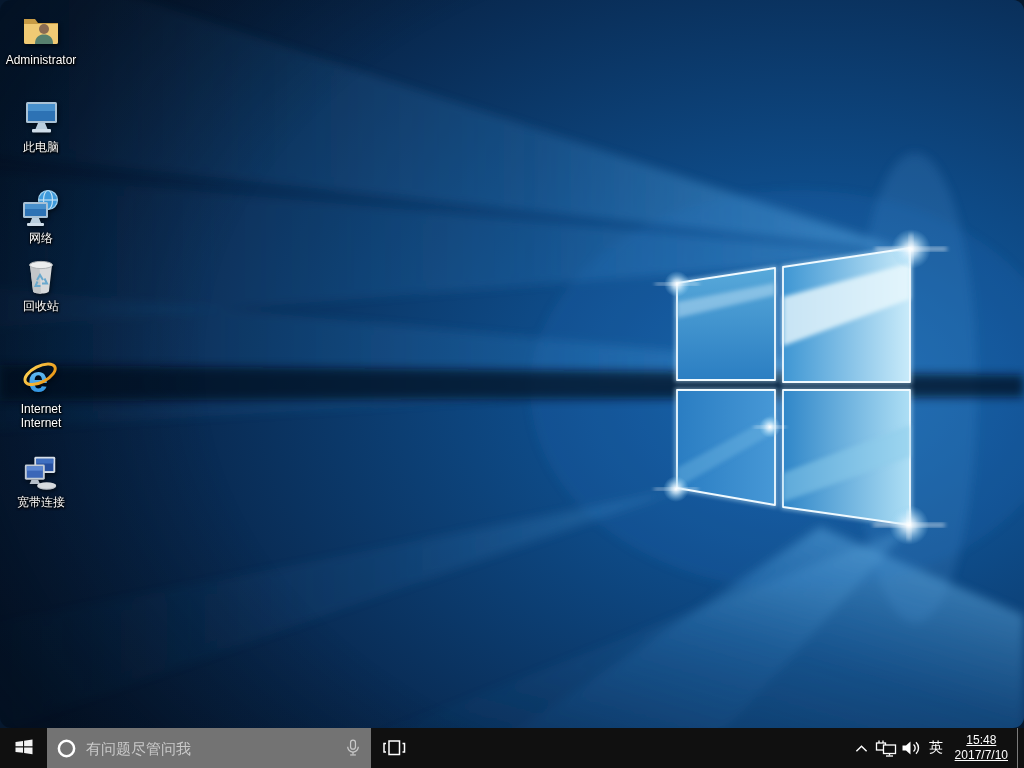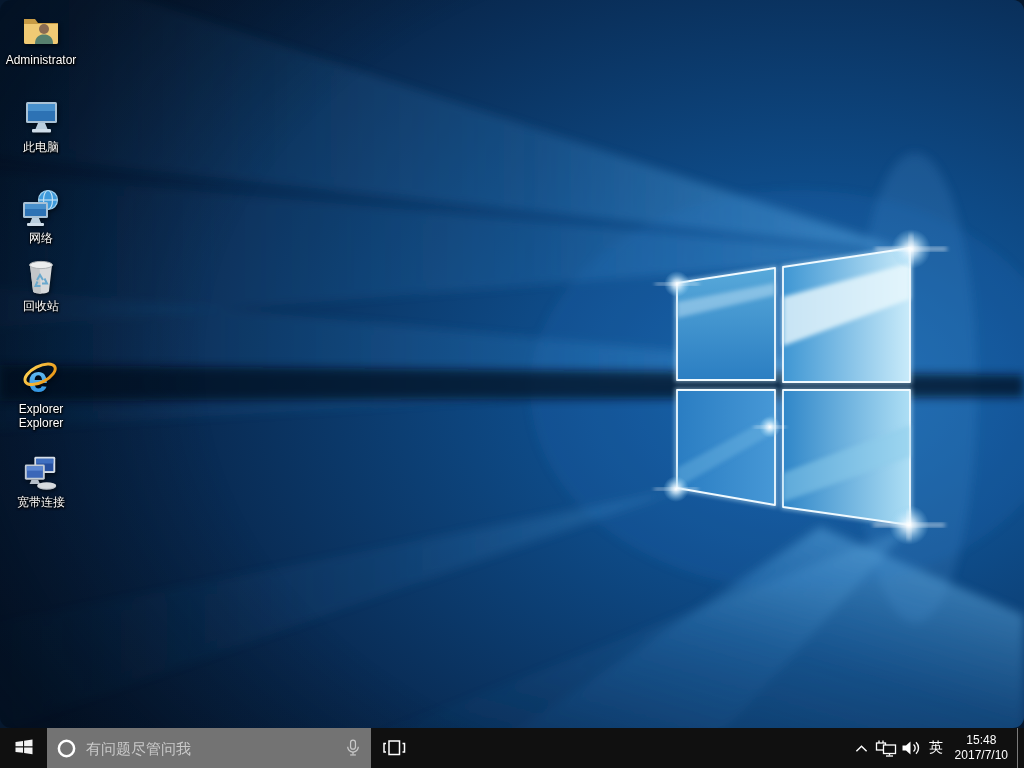--- a/index.html
+++ b/index.html
@@ -56,20 +56,21 @@
   }
   .searchbox input::placeholder { color:#c9c9c9; opacity:1; }
   .taskview-button { width:46px; }
   .tray { margin-left:auto; display:flex; align-items:center; }
   .tray .tb-btn { width:25px; height:40px; }
   .ime-indicator { width:28px; font-size:14px; color:#ffffff; }
   .clock {
     color:#ffffff; font-size:12px; line-height:15px; text-align:center;
     padding:0 9px 0 6px; cursor:default; display:flex; flex-direction:column; justify-content:center;
     height:40px;
+    text-decoration:underline;
   }
   .show-desktop { width:7px; height:40px; border-left:1px solid rgba(255,255,255,.45); cursor:pointer; }
 </style>
 </head>
 <body>
 
 <div class="desktop">
 
   <svg class="wallpaper" viewBox="0 0 1024 728" preserveAspectRatio="none">
     <defs>
@@ -259,21 +260,21 @@
               <stop offset="0" stop-color="#ffd355"></stop>
                 <stop offset="1" stop-color="#e89312"></stop>
             </linearGradient>
           </defs>
           <text x="7" y="33" font-family="Liberation Sans, sans-serif" font-weight="bold" font-size="36" fill="url(#ieBlue)">e</text>
           <g transform="rotate(-27 20 17)">
             <ellipse cx="20" cy="15" rx="16.5" ry="8" fill="none" stroke="url(#ieGold)" stroke-width="3"></ellipse>
           </g>
         </svg>
       </span>
-      <span class="label">Explorer Explorer</span>
+      <span class="label">Internet Internet</span>
     </div>
 
     <div class="desktop-icon">
       <span class="ico">
         <svg viewBox="0 0 40 40" width="40" height="38">
           <rect x="13" y="3" width="22" height="17" rx="1.5" fill="#d7dfe8"></rect>
           <rect x="15" y="5" width="18" height="13" fill="#27509e"></rect>
           <rect x="15" y="5" width="18" height="5" fill="#3f6fc0"></rect>
           <rect x="3" y="11" width="21" height="16" rx="1.5" fill="#c3ccd6"></rect>
           <rect x="5" y="13" width="17" height="12" fill="#3b66b8"></rect>

